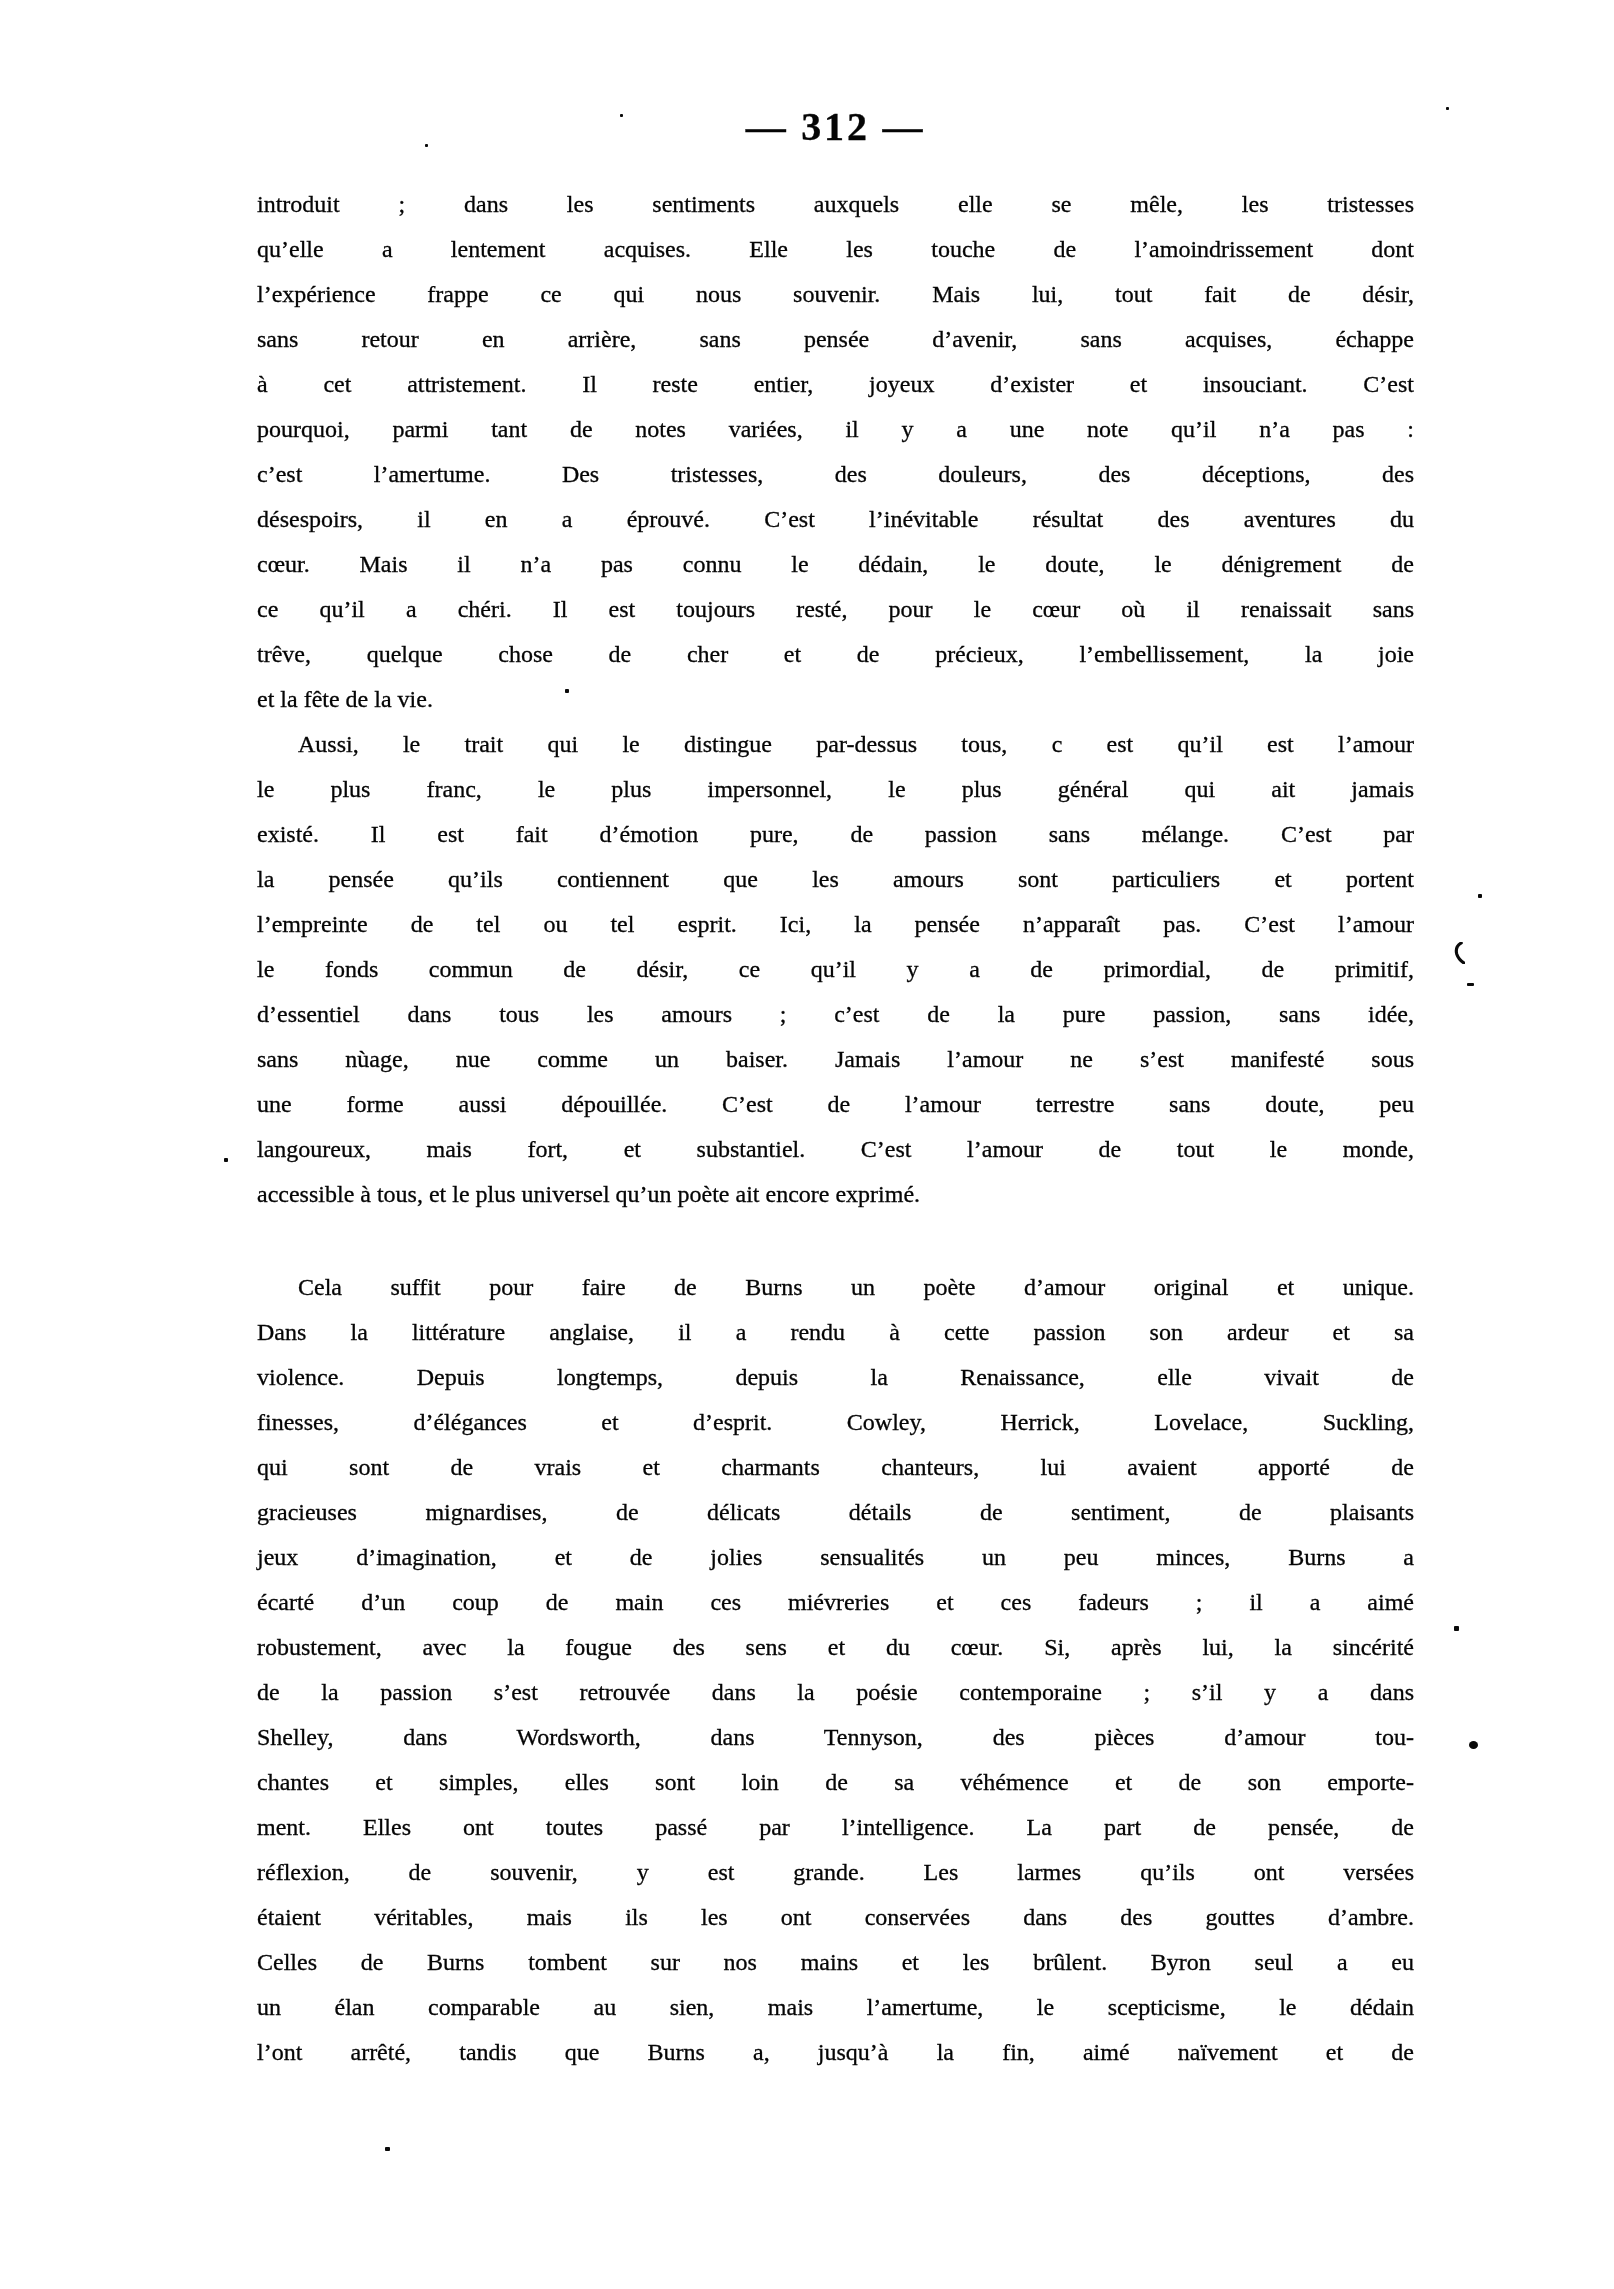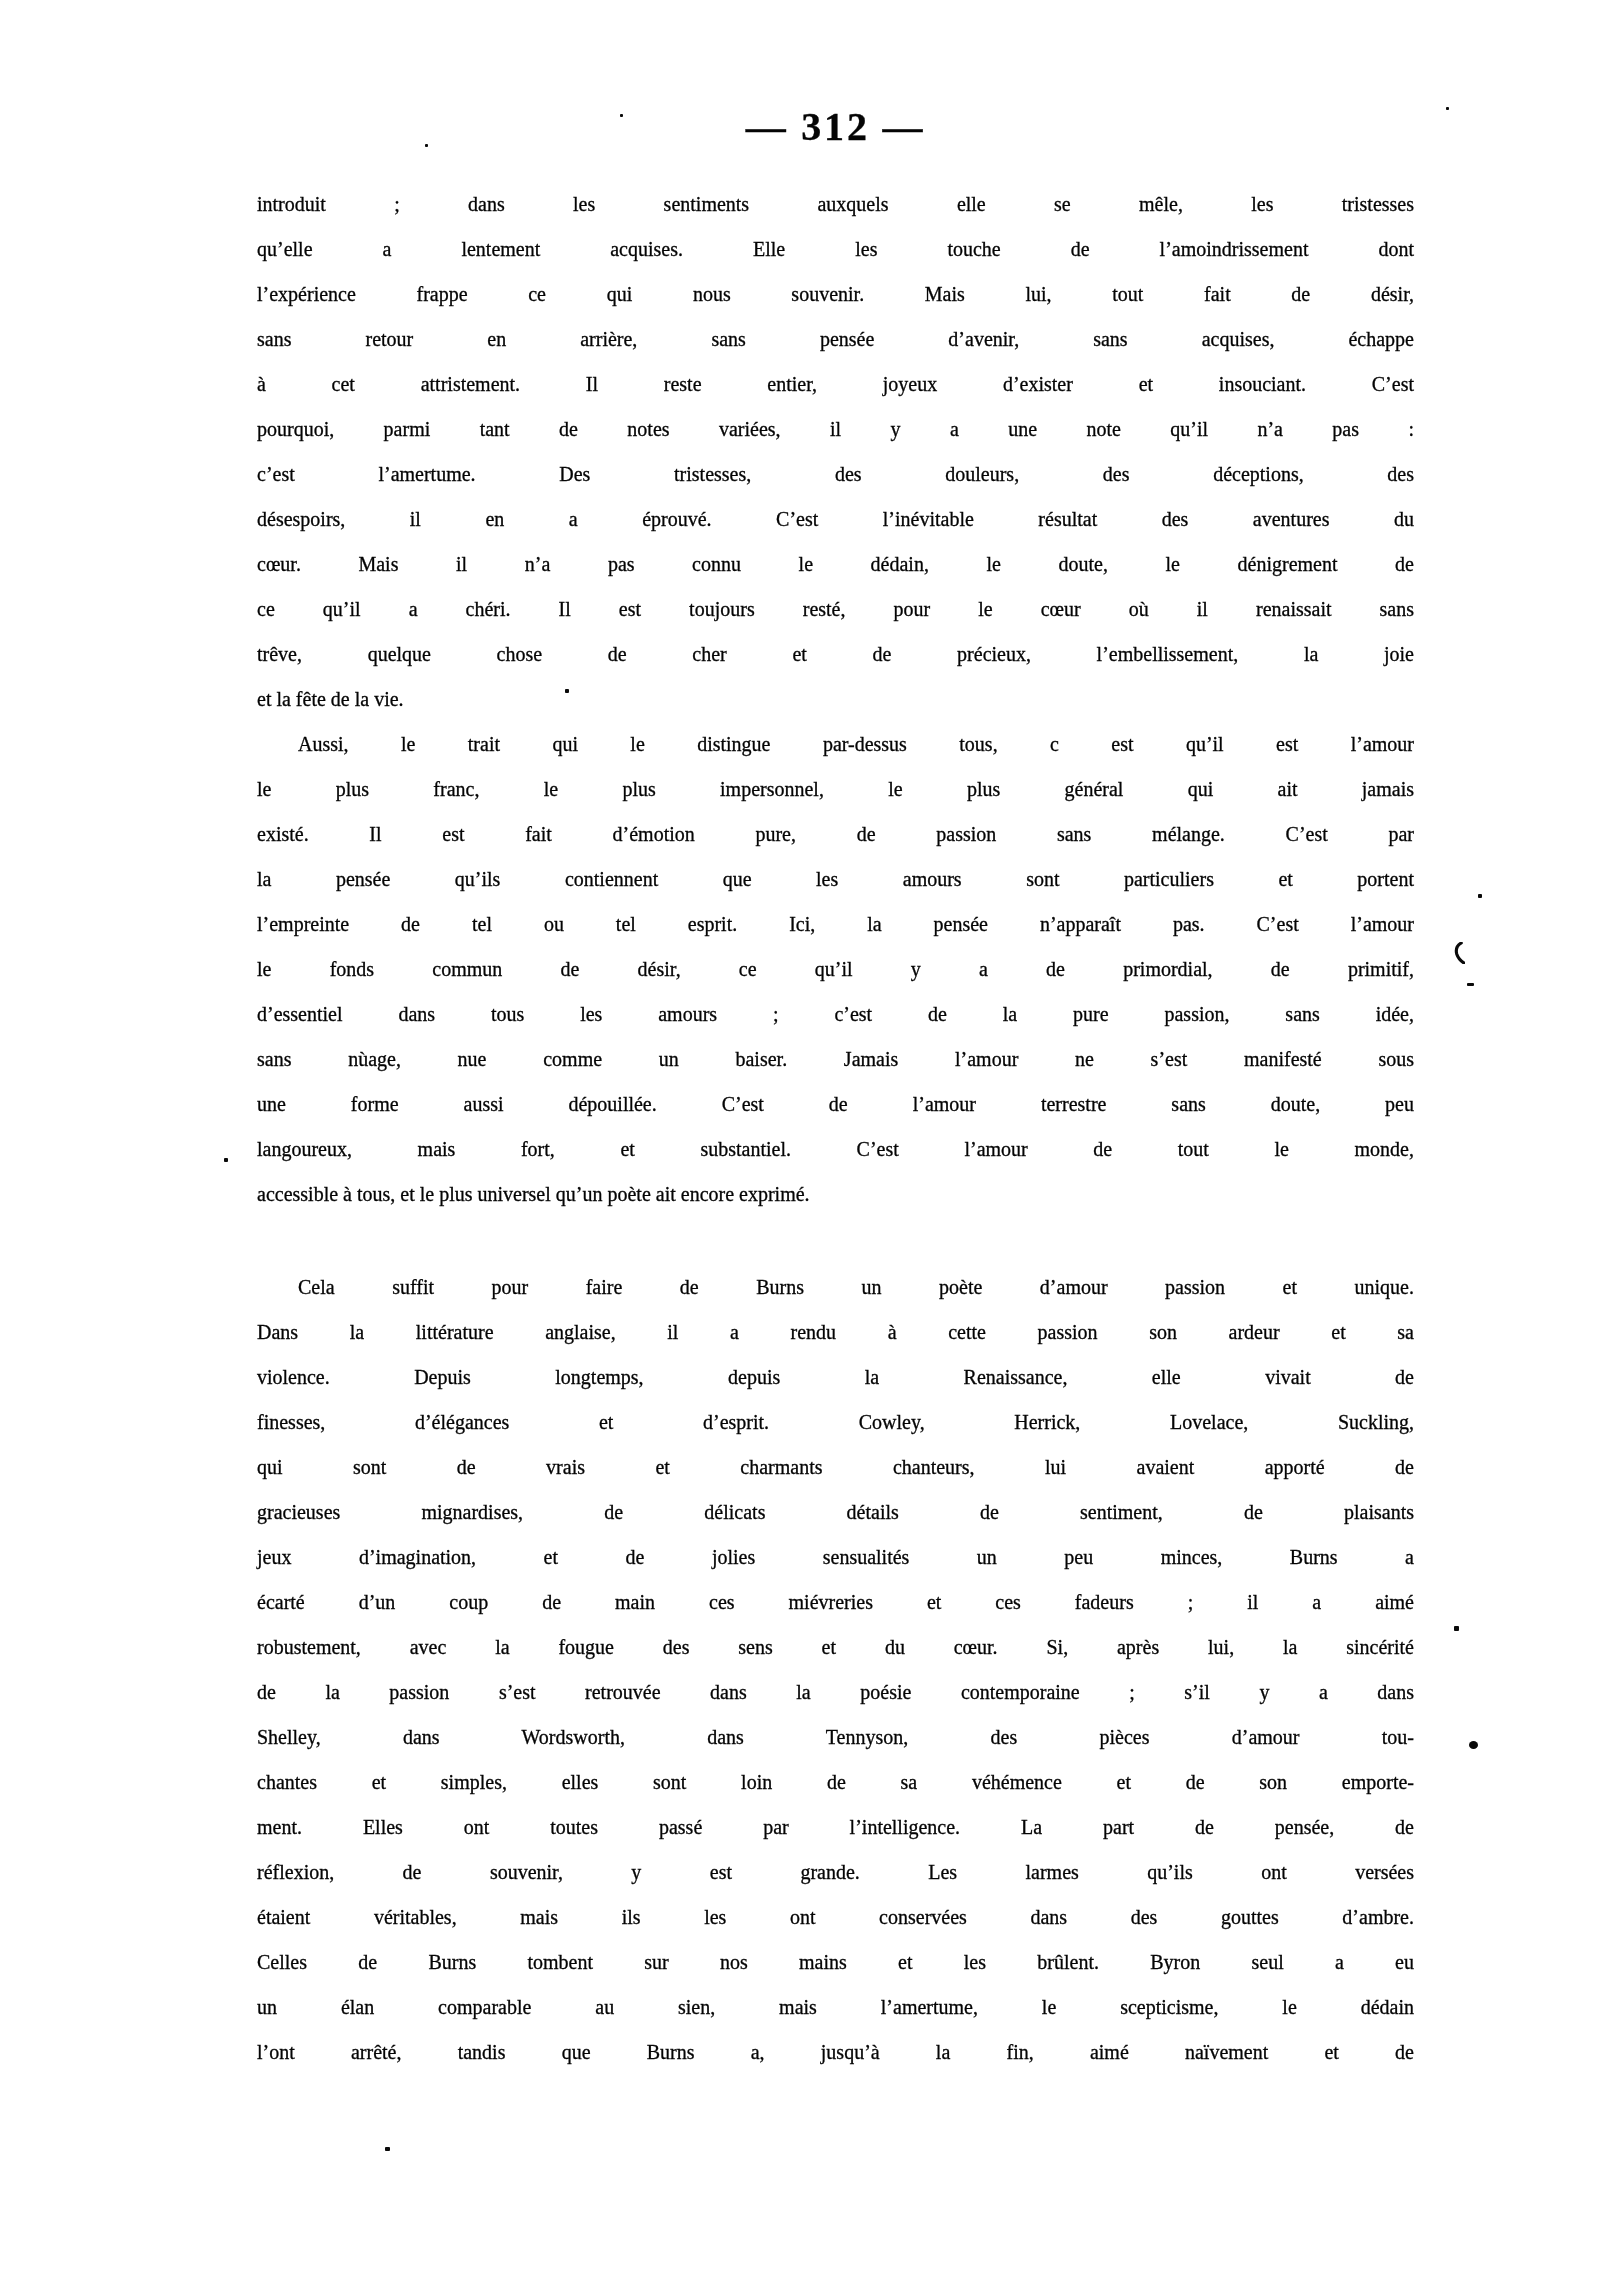--- a/index.html
+++ b/index.html
@@ -8,21 +8,21 @@
     background:#ffffff;color:#050505;
     font-family:"Liberation Serif","DejaVu Serif",serif;
   }
   .folio{
     position:absolute;top:103px;left:257px;width:1157px;
     text-align:center;font-size:40px;font-weight:700;letter-spacing:2.8px;
     -webkit-text-stroke:0.3px #050505;
   }
   .page-text{
     position:absolute;left:257px;top:182px;width:1157px;
-    font-size:20px;line-height:45px;
+    font-size:24px;line-height:45px;
     -webkit-text-stroke:0.3px #050505;
     text-rendering:optimizeLegibility;
   }
   .para{margin:0;}
   .para.gap{margin-top:48px;}
   .line{
     text-align:justify;text-align-last:justify;text-justify:inter-word;
     white-space:nowrap;height:45px;
   }
   .line.end{text-align-last:left;}
@@ -58,21 +58,21 @@
       <div class="line">la pensée qu’ils contiennent que les amours sont particuliers et portent</div>
       <div class="line">l’empreinte de tel ou tel esprit. Ici, la pensée n’apparaît pas. C’est l’amour</div>
       <div class="line">le fonds commun de désir, ce qu’il y a de primordial, de primitif,</div>
       <div class="line">d’essentiel dans tous les amours ; c’est de la pure passion, sans idée,</div>
       <div class="line">sans nùage, nue comme un baiser. Jamais l’amour ne s’est manifesté sous</div>
       <div class="line">une forme aussi dépouillée. C’est de l’amour terrestre sans doute, peu</div>
       <div class="line">langoureux, mais fort, et substantiel. C’est l’amour de tout le monde,</div>
       <div class="line end">accessible à tous, et le plus universel qu’un poète ait encore exprimé.</div>
     </div>
     <div class="para gap" style="margin-top: 48px;">
-      <div class="line indent">Cela suffit pour faire de Burns un poète d’amour passion et unique.</div>
+      <div class="line indent">Cela suffit pour faire de Burns un poète d’amour original et unique.</div>
       <div class="line">Dans la littérature anglaise, il a rendu à cette passion son ardeur et sa</div>
       <div class="line">violence. Depuis longtemps, depuis la Renaissance, elle vivait de</div>
       <div class="line">finesses, d’élégances et d’esprit. Cowley, Herrick, Lovelace, Suckling,</div>
       <div class="line">qui sont de vrais et charmants chanteurs, lui avaient apporté de</div>
       <div class="line">gracieuses mignardises, de délicats détails de sentiment, de plaisants</div>
       <div class="line">jeux d’imagination, et de jolies sensualités un peu minces, Burns a</div>
       <div class="line">écarté d’un coup de main ces miévreries et ces fadeurs ; il a aimé</div>
       <div class="line">robustement, avec la fougue des sens et du cœur. Si, après lui, la sincérité</div>
       <div class="line">de la passion s’est retrouvée dans la poésie contemporaine ; s’il y a dans</div>
       <div class="line">Shelley, dans Wordsworth, dans Tennyson, des pièces d’amour tou-</div>

